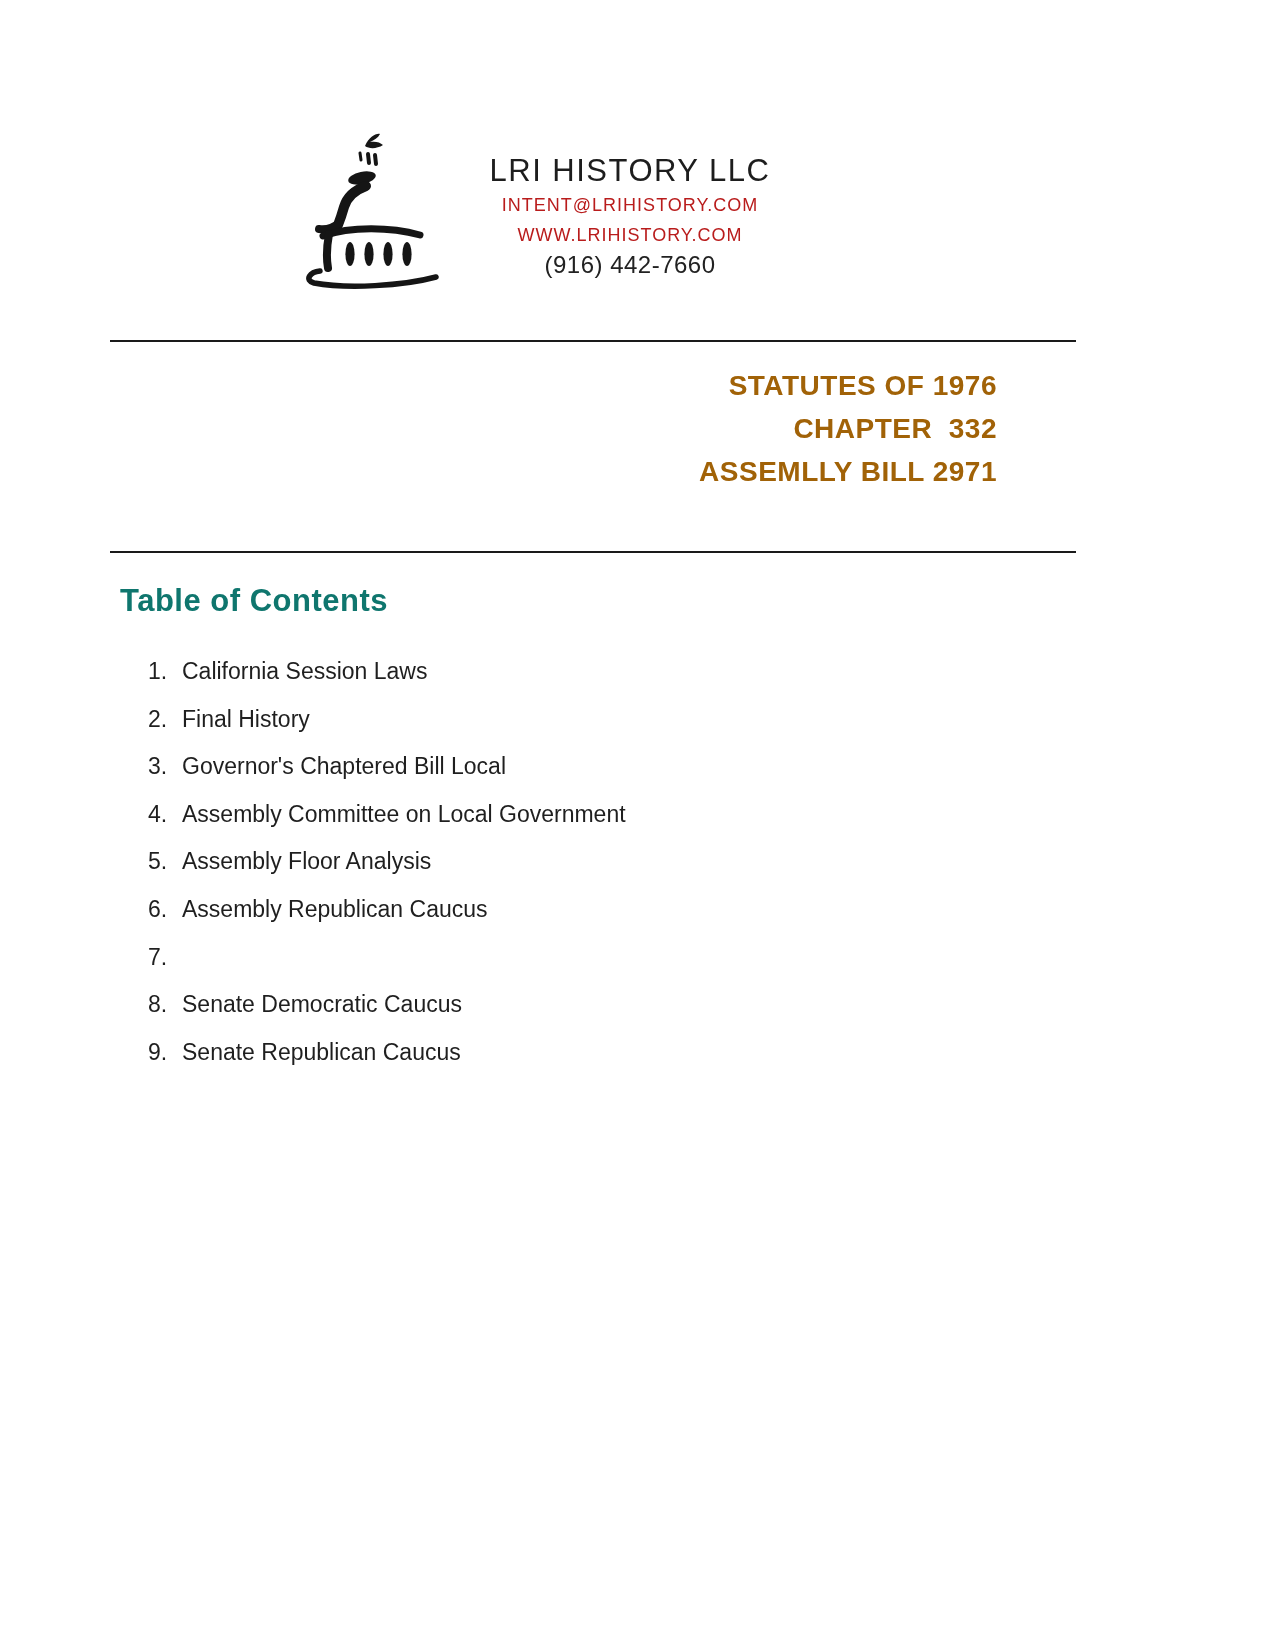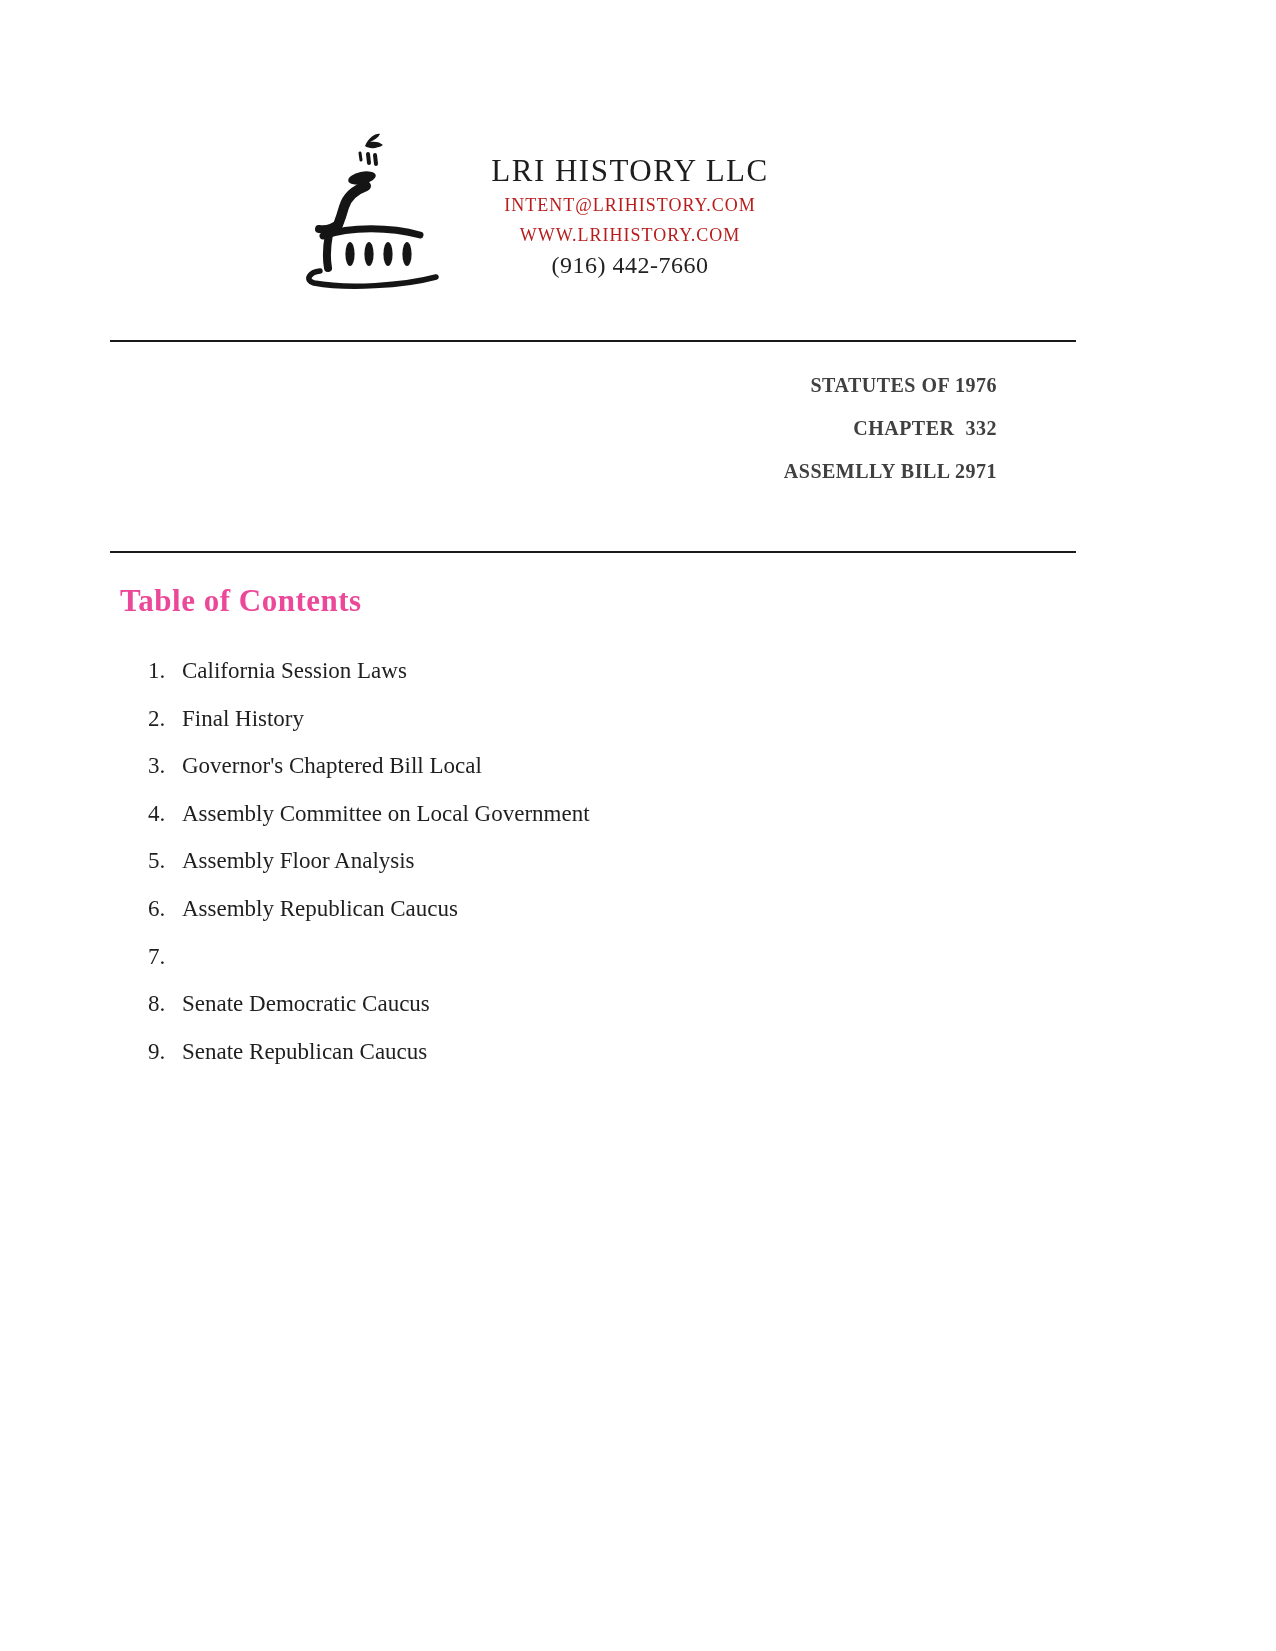--- a/index.html
+++ b/index.html
@@ -5,21 +5,21 @@
   html, body {
     margin: 0;
     padding: 0;
     background: #ffffff;
   }
   .page {
     position: relative;
     width: 1276px;
     height: 1651px;
     background: #ffffff;
-    font-family: Liberation Serif, serif;
+    font-family: Liberation Sans, sans-serif;
     color: #1c1c1c;
     overflow: hidden;
   }
 
   
   .logo {
     position: absolute;
     left: 298px;
     top: 130px;
     width: 152px;
@@ -65,36 +65,36 @@
   .rule-1 { top: 340px; }
   .rule-2 { top: 551px; }
 
   
   .title-block {
     position: absolute;
     right: 279px;
     top: 364px;
     text-align: right;
     font-weight: bold;
-    font-size: 20px;
+    font-size: 28px;
     line-height: 43px;
     letter-spacing: 0.5px;
-    color: #404040;
+    color: #a16207;
   }
   .title-line { white-space: pre; }
 
   
   .toc-heading {
     position: absolute;
     left: 120px;
     top: 583px;
     font-size: 31px;
     font-weight: bold;
     letter-spacing: 0.5px;
-    color: #ec4899;
+    color: #0f766e;
   }
   .toc-list {
     position: absolute;
     left: 148px;
     top: 658px;
     font-size: 23px;
     color: #1f1f1f;
   }
   .toc-item {
     display: flex;

